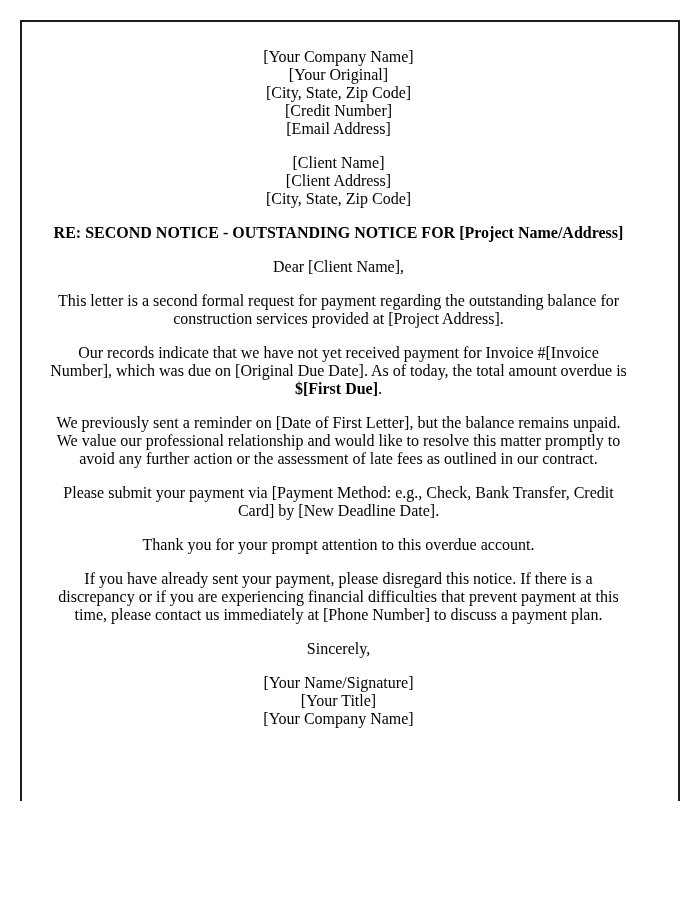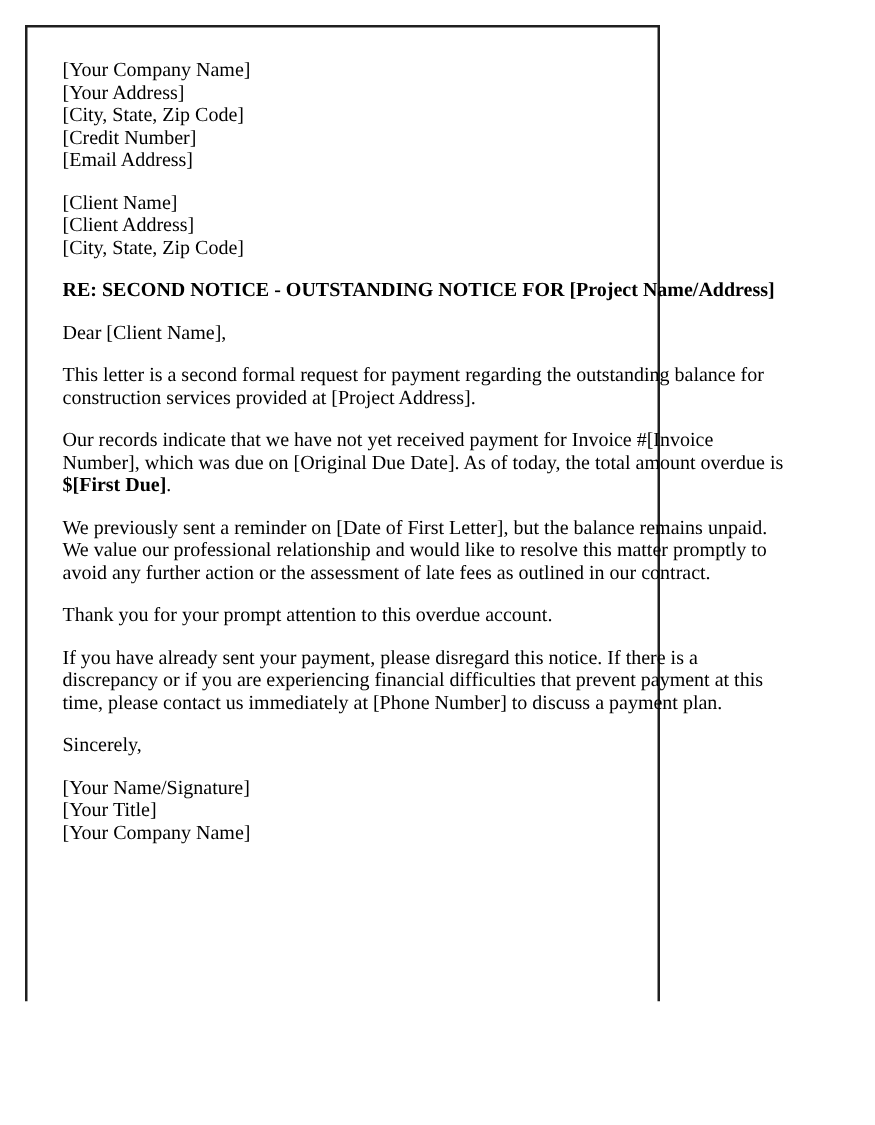--- a/index.html
+++ b/index.html
@@ -12,27 +12,28 @@
     height: 900px;
     position: relative;
     font-family: "Liberation Serif", "DejaVu Serif", serif;
     color: #000000;
     overflow: hidden;
   }
   .letter-frame {
     position: absolute;
     left: 20px;
     top: 20px;
-    width: 508px;
+    width: 660px;
     height: 781px;
     box-sizing: border-box;
     border: 2px solid #1f1f1f;
     border-bottom: none;
     padding: 26px 32px 0 28px;
     background: #ffffff;
+    text-align: center;
   }
   .letter-content {
     width: 577px;
     font-size: 16px;
     line-height: 18px;
   }
   .para {
     margin: 16px 0 0 0;
   }
   .first-block {
@@ -49,21 +50,21 @@
   }
 </style>
 </head>
 <body>
 
 <div class="letter-frame">
   <div class="letter-content">
 
     <div class="para first-block">
       <div class="line">[Your Company Name]</div>
-      <div class="line">[Your Address]</div>
+      <div class="line">[Your Original]</div>
       <div class="line">[City, State, Zip Code]</div>
       <div class="line">[Credit Number]</div>
       <div class="line">[Email Address]</div>
     </div>
 
 
     <div class="para">
       <div class="line">[Client Name]</div>
       <div class="line">[Client Address]</div>
       <div class="line">[City, State, Zip Code]</div>
@@ -72,20 +73,21 @@
     <div class="para subject">RE: SECOND NOTICE - OUTSTANDING NOTICE FOR [Project Name/Address]</div>
 
     <div class="para">Dear [Client Name],</div>
 
     <p class="para">This letter is a second formal request for payment regarding the outstanding balance for construction services provided at [Project Address].</p>
 
     <p class="para"><span>Our records indicate that we have not yet received payment for Invoice #[Invoice Number], which was due on [Original Due Date]. As of today, the total amount overdue is </span><span class="bold-inline">$[First Due]</span><span>.</span></p>
 
     <p class="para">We previously sent a reminder on [Date of First Letter], but the balance remains unpaid. We value our professional relationship and would like to resolve this matter promptly to avoid any further action or the assessment of late fees as outlined in our contract.</p>
 
+    <p class="para">Please submit your payment via [Payment Method: e.g., Check, Bank Transfer, Credit Card] by [New Deadline Date].</p>
 
     <p class="para">Thank you for your prompt attention to this overdue account.</p>
 
     <p class="para">If you have already sent your payment, please disregard this notice. If there is a discrepancy or if you are experiencing financial difficulties that prevent payment at this time, please contact us immediately at [Phone Number] to discuss a payment plan.</p>
 
     <div class="para">Sincerely,</div>
 
     <div class="para">
       <div class="line">[Your Name/Signature]</div>
       <div class="line">[Your Title]</div>

